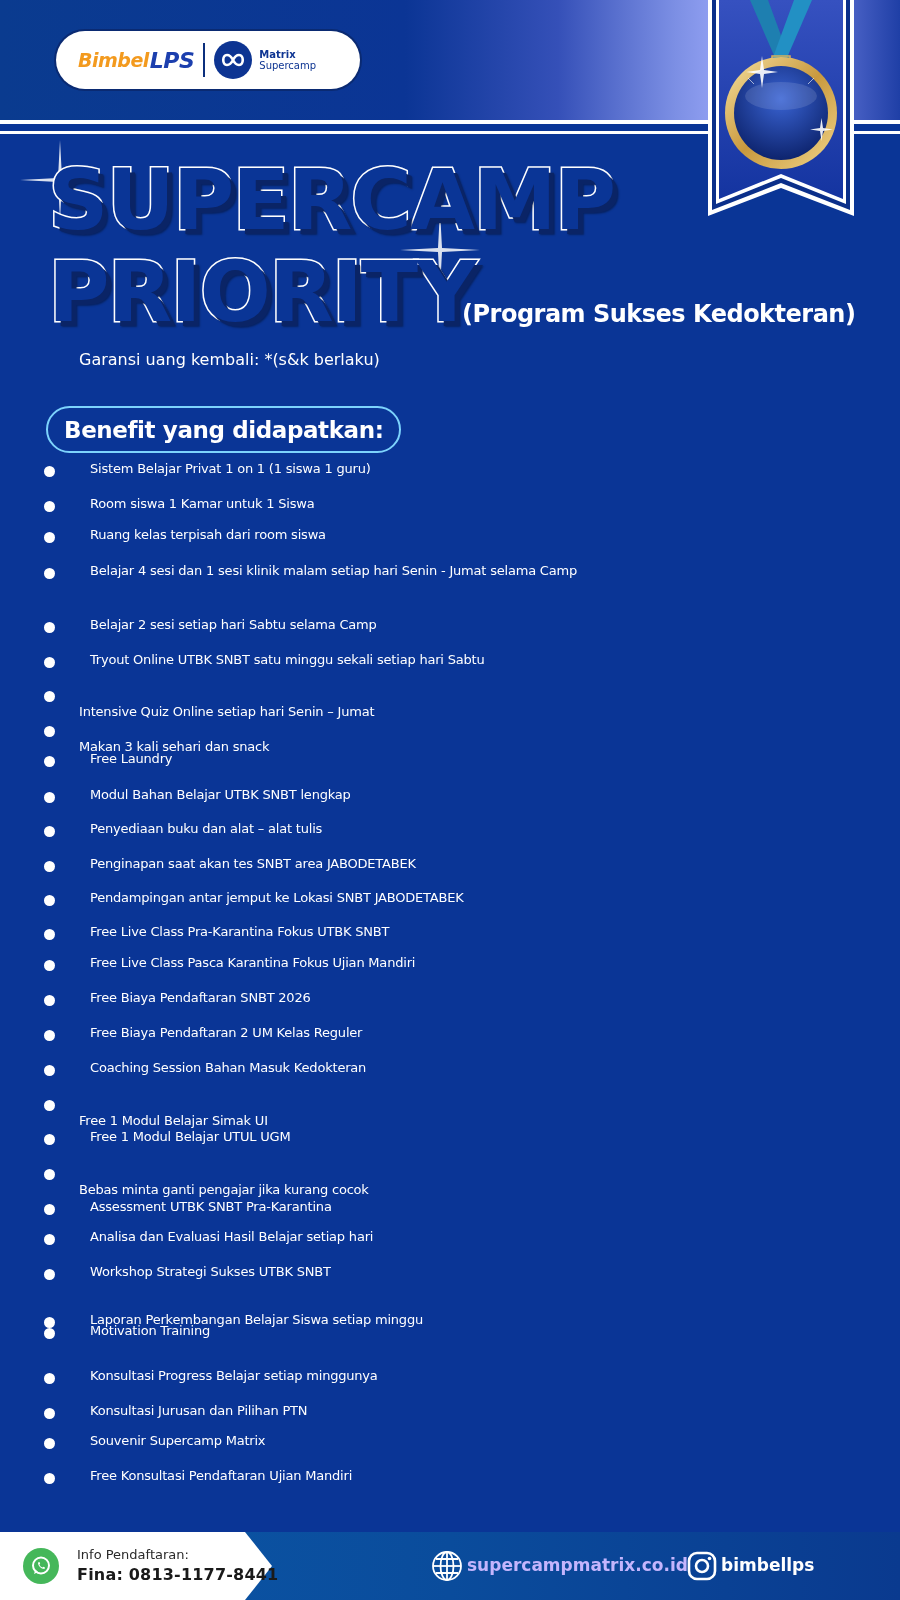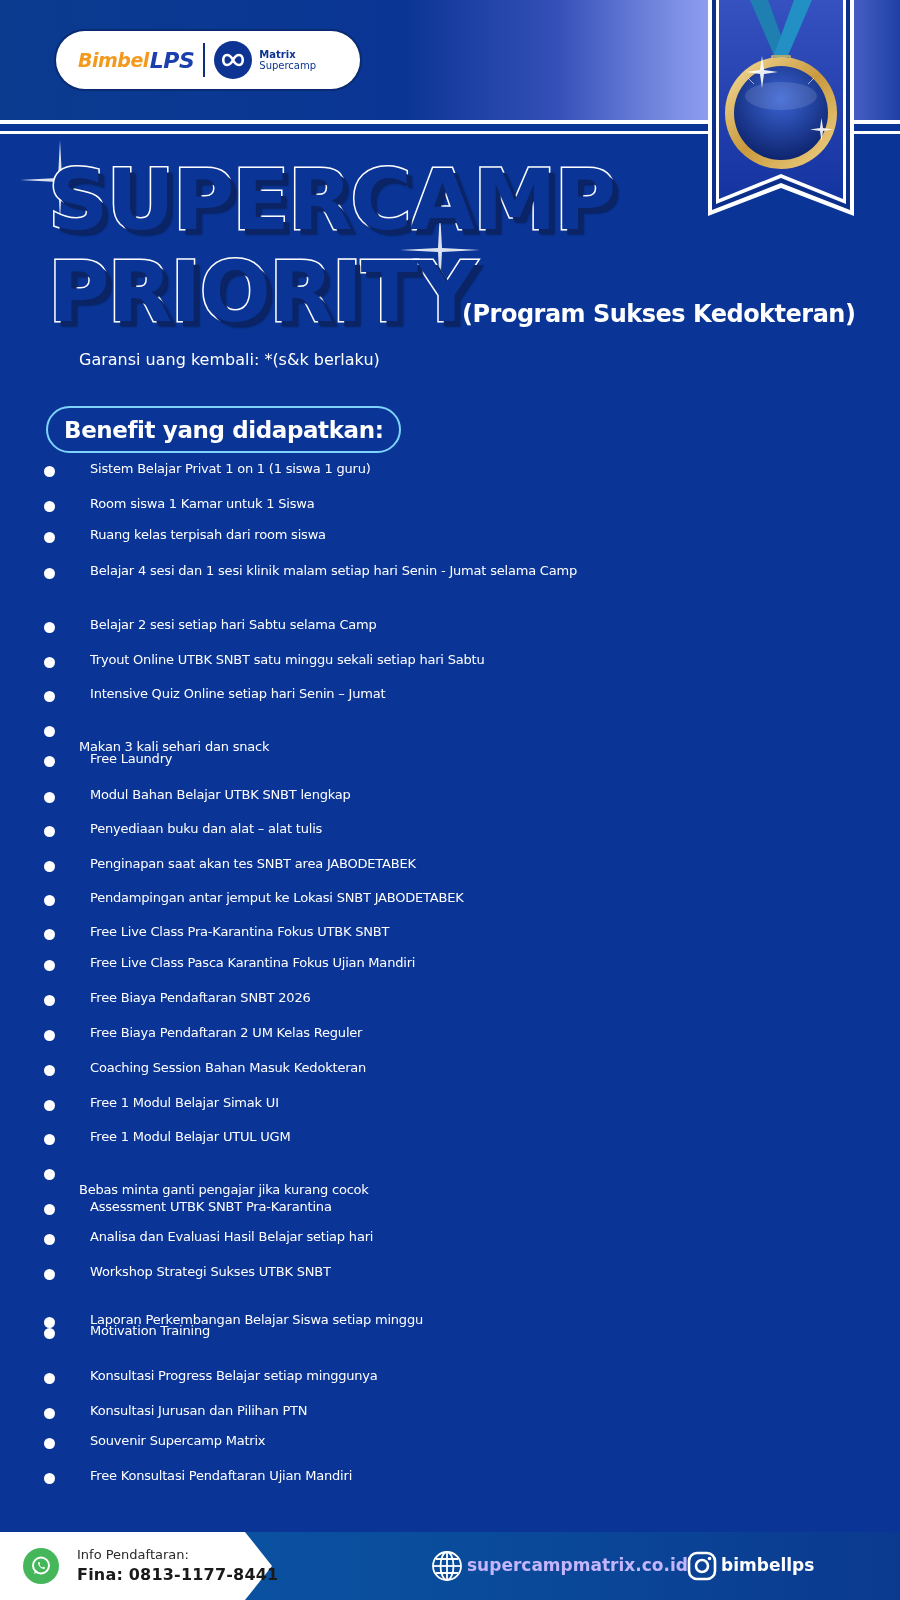--- a/index.html
+++ b/index.html
@@ -199,21 +199,21 @@
         <span class="benefit-text">Belajar 4 sesi dan 1 sesi klinik malam setiap hari Senin - Jumat selama Camp</span>
       </div>
       <div class="benefit" style="top: 615px;">
         <span class="bullet"></span>
         <span class="benefit-text">Belajar 2 sesi setiap hari Sabtu selama Camp</span>
       </div>
       <div class="benefit" style="top: 650px;">
         <span class="bullet"></span>
         <span class="benefit-text">Tryout Online UTBK SNBT satu minggu sekali setiap hari Sabtu</span>
       </div>
-      <div class="benefit" style="top: 684px;">
+      <div class="benefit" style="top: 684px; flex-direction: column;">
         <span class="bullet"></span>
         <span class="benefit-text">Intensive Quiz Online setiap hari Senin – Jumat</span>
       </div>
       <div class="benefit" style="top: 719px; flex-direction: column;">
         <span class="bullet"></span>
         <span class="benefit-text">Makan 3 kali sehari dan snack</span>
       </div>
       <div class="benefit" style="top: 749px;">
         <span class="bullet"></span>
         <span class="benefit-text">Free Laundry</span>
@@ -247,21 +247,21 @@
         <span class="benefit-text">Free Biaya Pendaftaran SNBT 2026</span>
       </div>
       <div class="benefit" style="top: 1023px;">
         <span class="bullet"></span>
         <span class="benefit-text">Free Biaya Pendaftaran 2 UM Kelas Reguler</span>
       </div>
       <div class="benefit" style="top: 1058px;">
         <span class="bullet"></span>
         <span class="benefit-text">Coaching Session Bahan Masuk Kedokteran</span>
       </div>
-      <div class="benefit" style="top: 1093px;">
+      <div class="benefit" style="top: 1093px; flex-direction: column;">
         <span class="bullet"></span>
         <span class="benefit-text">Free 1 Modul Belajar Simak UI</span>
       </div>
       <div class="benefit" style="top: 1127px;">
         <span class="bullet"></span>
         <span class="benefit-text">Free 1 Modul Belajar UTUL UGM</span>
       </div>
       <div class="benefit" style="top: 1162px; flex-direction: column;">
         <span class="bullet"></span>
         <span class="benefit-text">Bebas minta ganti pengajar jika kurang cocok</span>

